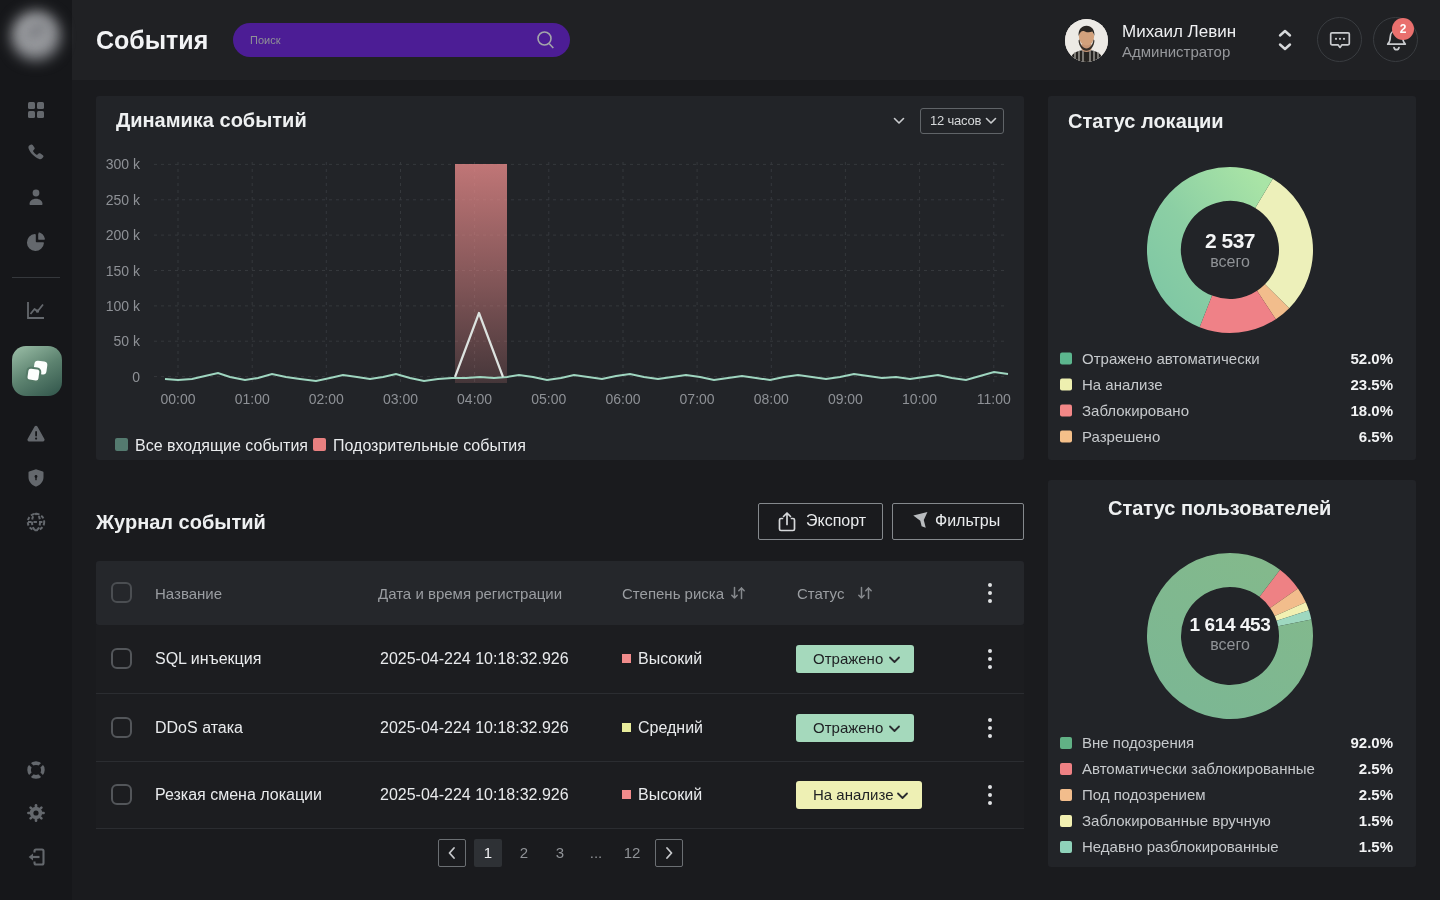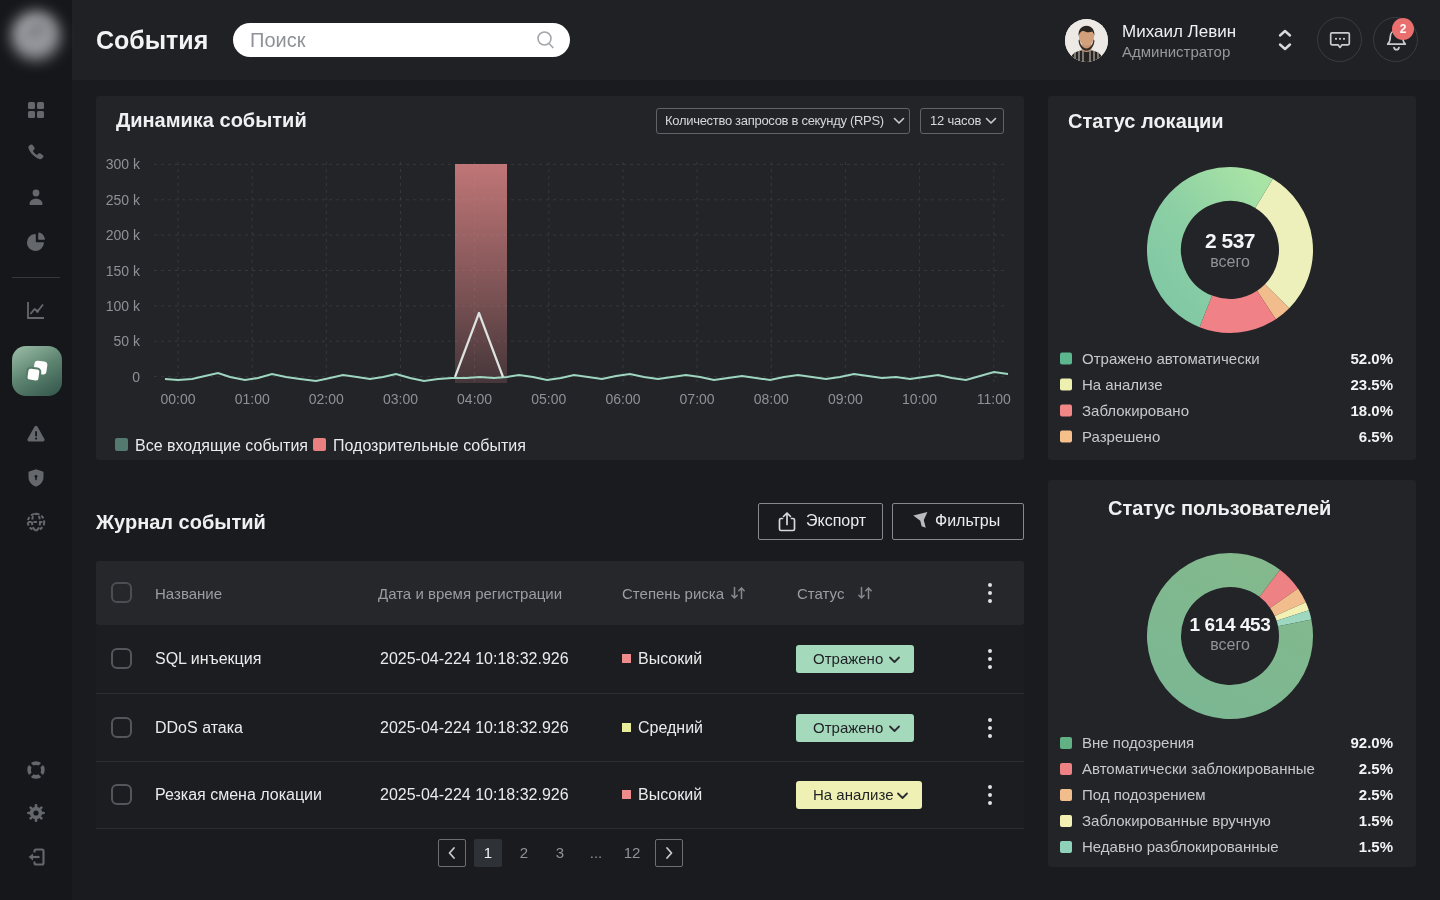--- a/index.html
+++ b/index.html
@@ -10,22 +10,22 @@
 .card { background:#222428; border-radius:3px; }
 .ctitle { color:#eef0f1; font-size:20px; font-weight:bold; }
 #logo { left:11px; top:11px; width:50px; height:50px; border-radius:50%;
   background:radial-gradient(circle at 45% 40%, #b4b5b8 0%, #97999d 45%, #707277 75%, #3f4147 100%);
   filter: blur(7px); }
 #logo2 { left:22px; top:22px; width:28px; height:18px; border-radius:50%;
   background:#7c7e83; filter: blur(7px); transform:rotate(-35deg);}
 .sideicon { position:absolute; left:36px; transform:translate(-50%,-50%); }
 #acttile { left:12px; top:346px; width:50px; height:50px; border-radius:14px;
   background:linear-gradient(150deg,#9cbfa8 0%,#5d8370 50%,#30544a 100%); }
-#searchbox { left:233px; top:23px; width:337px; height:34px; border-radius:17px; background:#ffffff;
-  color:#8f9296; font-size:20px; line-height:34px; padding-left:17px;}
+#searchbox { left:233px; top:23px; width:337px; height:34px; border-radius:17px; background:#4c1d95;
+  color:#8f9296; font-size:11px; line-height:34px; padding-left:17px;}
 .avatar { left:1065px; top:19px; width:43px; height:43px; border-radius:50%; overflow:hidden; background:#e8e6e2;}
 .circbtn { width:45px; height:45px; border-radius:50%; border:1px solid #393c40; }
 #badge { left:1392px; top:18px; width:22px; height:22px; border-radius:50%; background:#e9706e;
   color:#fff; font-size:12px; font-weight:bold; text-align:center; line-height:22px; }
 .drop { border:1px solid #606468; border-radius:3px; color:#d5d7d9; font-size:13px; height:26px; line-height:24px; white-space:nowrap; }
 .btn { border:1px solid #85898d; border-radius:2px; height:37px; color:#e9ebed; font-size:16px; }
 .th { color:#9a9da1; font-size:15px; }
 .cb { width:21px; height:21px; border:2px solid #53565a; border-radius:6px; }
 .rowtxt { color:#e9ebed; font-size:16px; }
 .pill { height:28px; border-radius:3px; color:#1e2023; font-size:15px; text-align:left; }
@@ -170,21 +170,20 @@
 <svg class="abs" style="left:1383px;top:26px" width="27" height="28" viewBox="0 0 27 28">
 <g fill="none" stroke="#c9cbce" stroke-width="1.7" stroke-linecap="round" stroke-linejoin="round">
 <path d="M13.5 4.5c3.6 0 6.2 2.7 6.2 6.3 0 4.6 1.6 6.4 2.6 7.4H4.7c1-1 2.6-2.8 2.6-7.4 0-3.6 2.6-6.3 6.2-6.3z"></path>
 <path d="M11 21.5c.3 1.4 1.3 2.2 2.5 2.2s2.2-.8 2.5-2.2"></path>
       </g>
     </svg>
 <div id="badge" class="abs">2</div>
 
 <div class="card abs" style="left:96px;top:96px;width:928px;height:364px;"></div>
 <div class="ctitle abs" style="left:116px;top:109px;">Динамика событий</div>
-<div class="drop abs" style="left:656px;top:108px;width:254px;padding-left:8px;letter-spacing:-0.3px;">Количество запросов в секунду (RPS)</div>
 <svg class="abs" style="left:893px;top:116px" width="12" height="10" viewBox="0 0 12 10">
       <path d="M1.5 2.5l4.5 4.5 4.5-4.5" fill="none" stroke="#c9cbce" stroke-width="1.6" stroke-linecap="round" stroke-linejoin="round"></path>
     </svg>
 <div class="drop abs" style="left:920px;top:108px;width:84px;padding-left:9px;letter-spacing:-0.2px;">12 часов</div>
 <svg class="abs" style="left:985px;top:116px" width="12" height="10" viewBox="0 0 12 10">
       <path d="M1.5 2.5l4.5 4.5 4.5-4.5" fill="none" stroke="#c9cbce" stroke-width="1.6" stroke-linecap="round" stroke-linejoin="round"></path>
     </svg>
 <svg class="abs" style="left:96px;top:96px" width="928" height="364" viewBox="0 0 928 364">
 <defs>
         <linearGradient id="barg" x1="0" y1="0" x2="0" y2="1">

